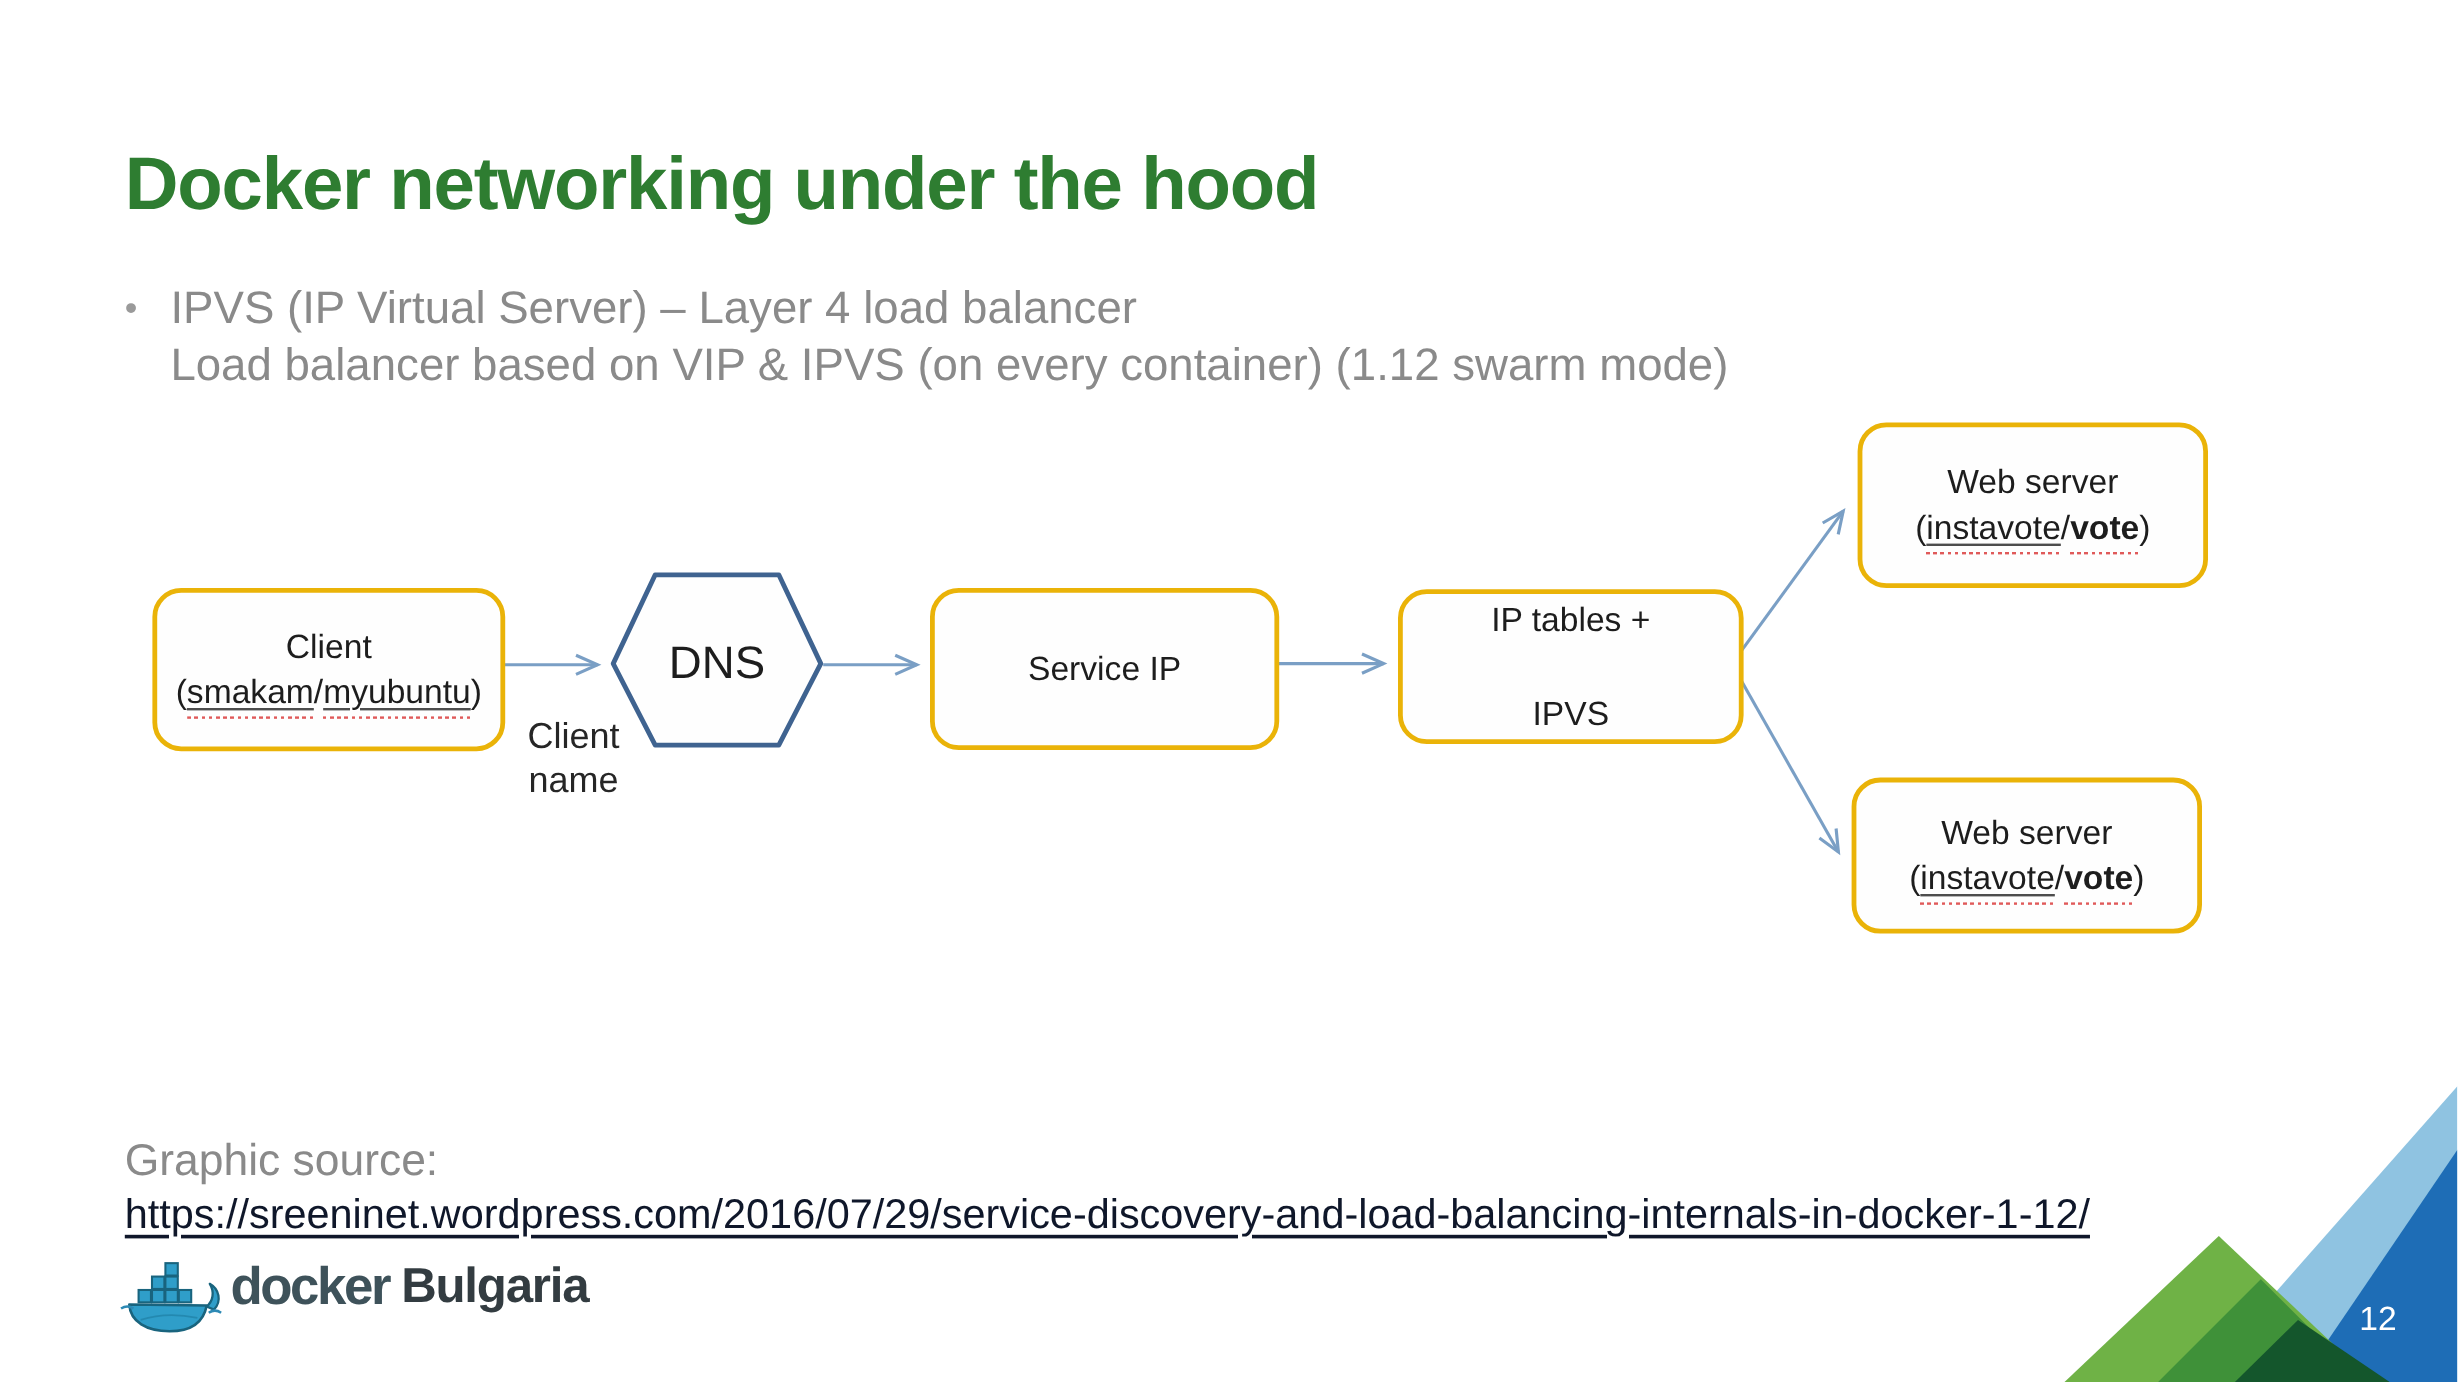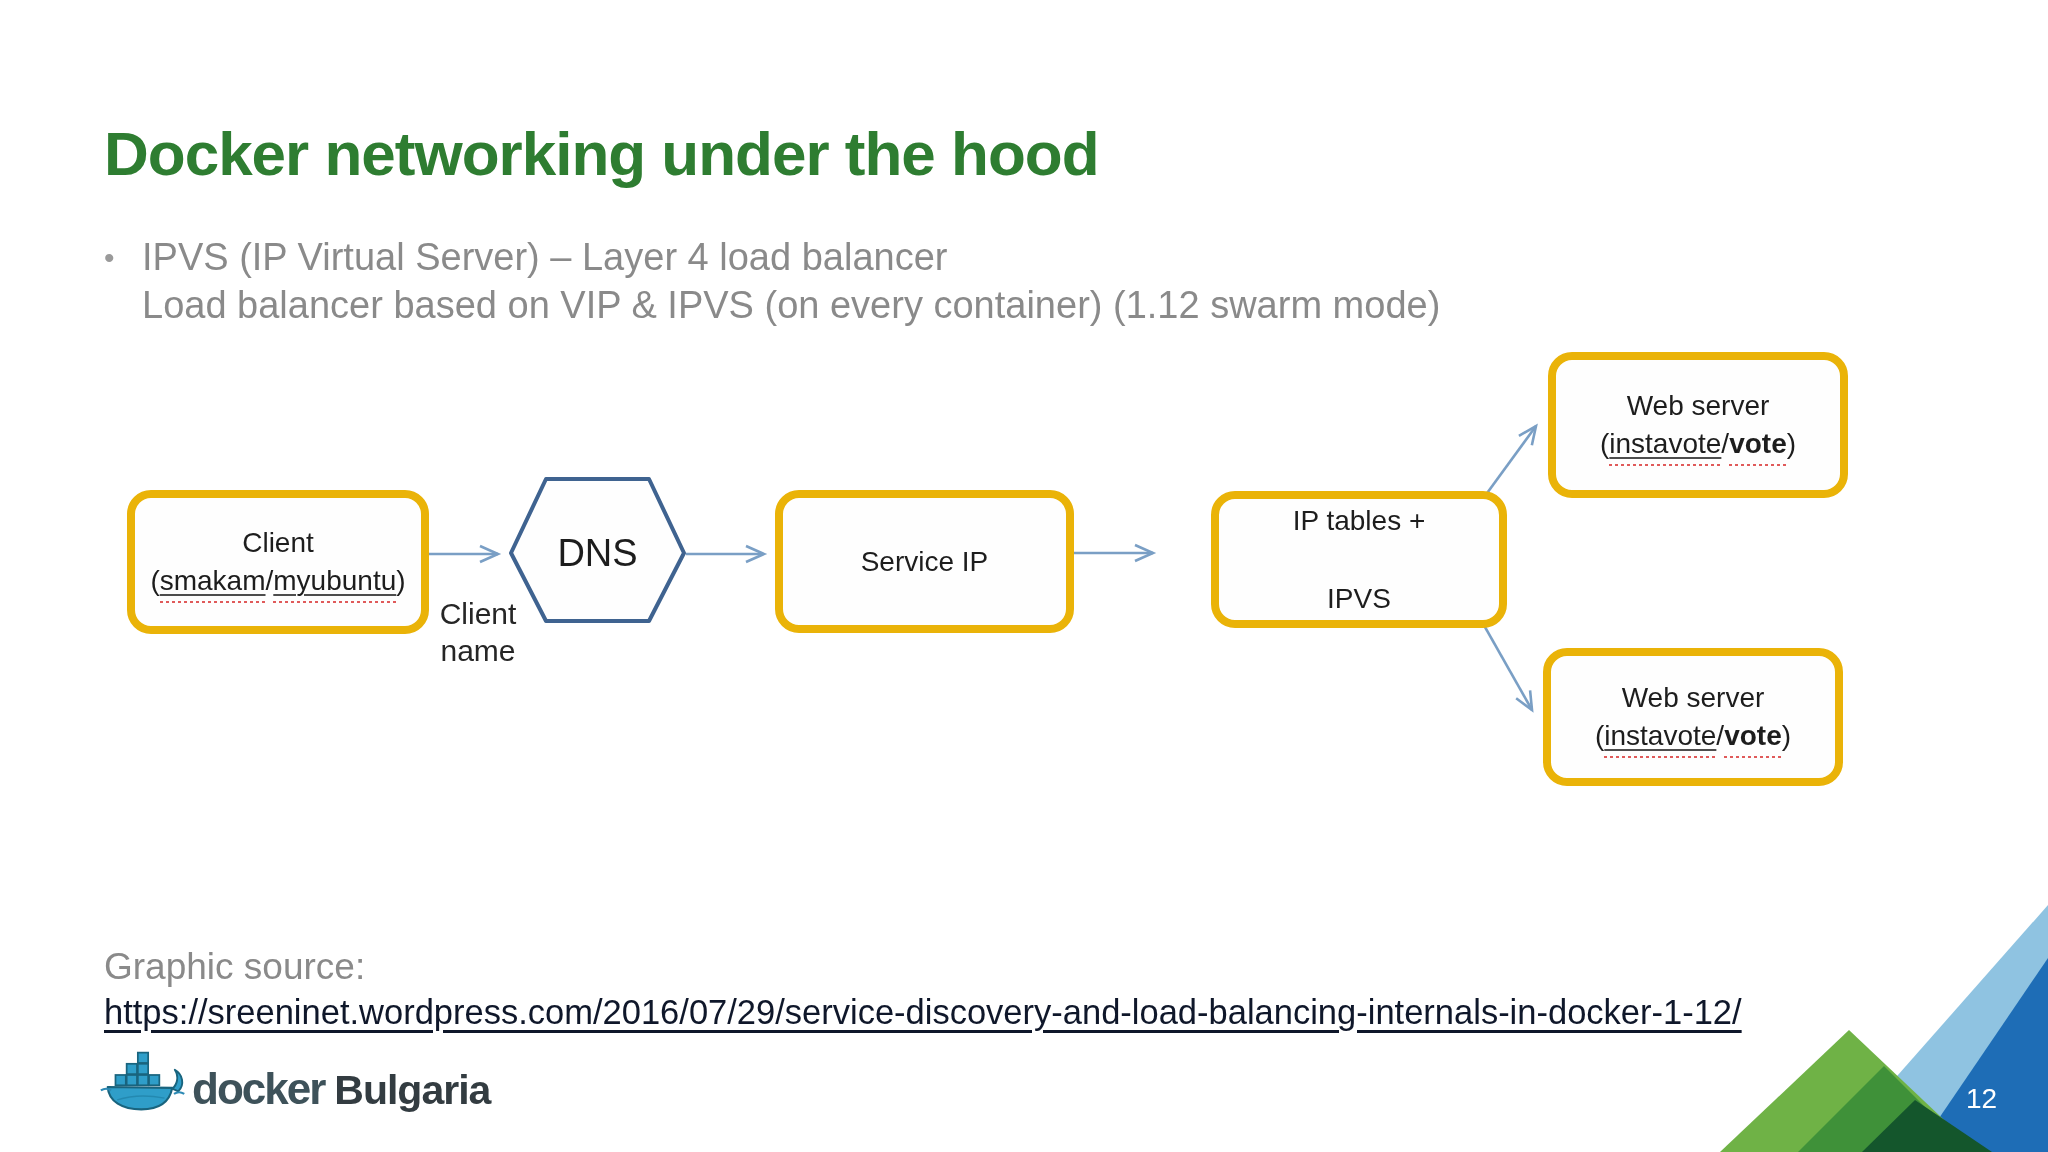--- a/index.html
+++ b/index.html
@@ -11,28 +11,28 @@
     position:absolute;left:104px;top:118px;font-size:62px;font-weight:bold;
     color:#2e7d31;letter-spacing:-1px;white-space:nowrap;
   }
   .bullet-block{position:absolute;left:104px;top:233px;}
   .bullet-marker{
     position:absolute;left:0;top:8px;font-size:30px;color:#9a9a9a;
   }
   .bullet-lines{margin-left:38px;font-size:38px;color:#8a8a8a;line-height:48px;white-space:nowrap;}
   
   .dbox{
-    position:absolute;border:8px solid #eab308;border-radius:24px;background:#fefefe;
+    position:absolute;border:4px solid #eab308;border-radius:24px;background:#fefefe;
     display:flex;flex-direction:column;align-items:center;justify-content:center;
     font-size:28px;color:#1d1d1d;line-height:38px;text-align:center;
   }
   .dbox .sub{white-space:nowrap;}
   .box-client{left:127px;top:490px;width:286px;height:128px;}
   .box-sip{left:775px;top:490px;width:283px;height:127px;}
-  .box-ipt{left:1211px;top:491px;width:280px;height:121px;gap:40px;}
+  .box-ipt{left:1165px;top:491px;width:280px;height:121px;gap:40px;}
   .box-webtop{left:1548px;top:352px;width:284px;height:130px;}
   .box-webbot{left:1543px;top:648px;width:284px;height:122px;}
   .dns-label{
     position:absolute;left:511px;top:490px;width:173px;height:126px;
     display:flex;align-items:center;justify-content:center;
     font-size:38px;color:#1d1d1d;
   }
   .edge-label{
     position:absolute;left:418px;top:595px;width:120px;text-align:center;
     font-size:30px;line-height:37px;color:#262626;
@@ -52,21 +52,21 @@
     padding-bottom:7px;
     font-weight:bold;
   }
   .diagram-svg,.corner-svg{position:absolute;left:0;top:0;width:2048px;height:1152px;pointer-events:none;}
   
   .source-label{position:absolute;left:104px;top:946px;font-size:37px;color:#8a8a8a;}
   .source-url{
     position:absolute;left:104px;top:993px;font-size:34.5px;color:#0f172a;
     text-decoration:underline;text-underline-offset:6px;white-space:nowrap;
   }
-  .logo{position:absolute;left:100px;top:1048px;display:flex;align-items:flex-end;}
+  .logo{position:absolute;left:100px;top:1048px;display:flex;align-items:flex-start;}
   .logo-word{font-size:44px;font-weight:bold;color:#3e525a;letter-spacing:-2px;margin-left:6px;}
   .logo-region{font-size:41px;font-weight:bold;color:#333c41;margin-left:10px;letter-spacing:-1px;}
   .page-number{
     position:absolute;left:1966px;top:1083px;font-size:28px;color:#ffffff;z-index:6;
   }
 </style>
 </head>
 <body>
 
 <div class="slide">

